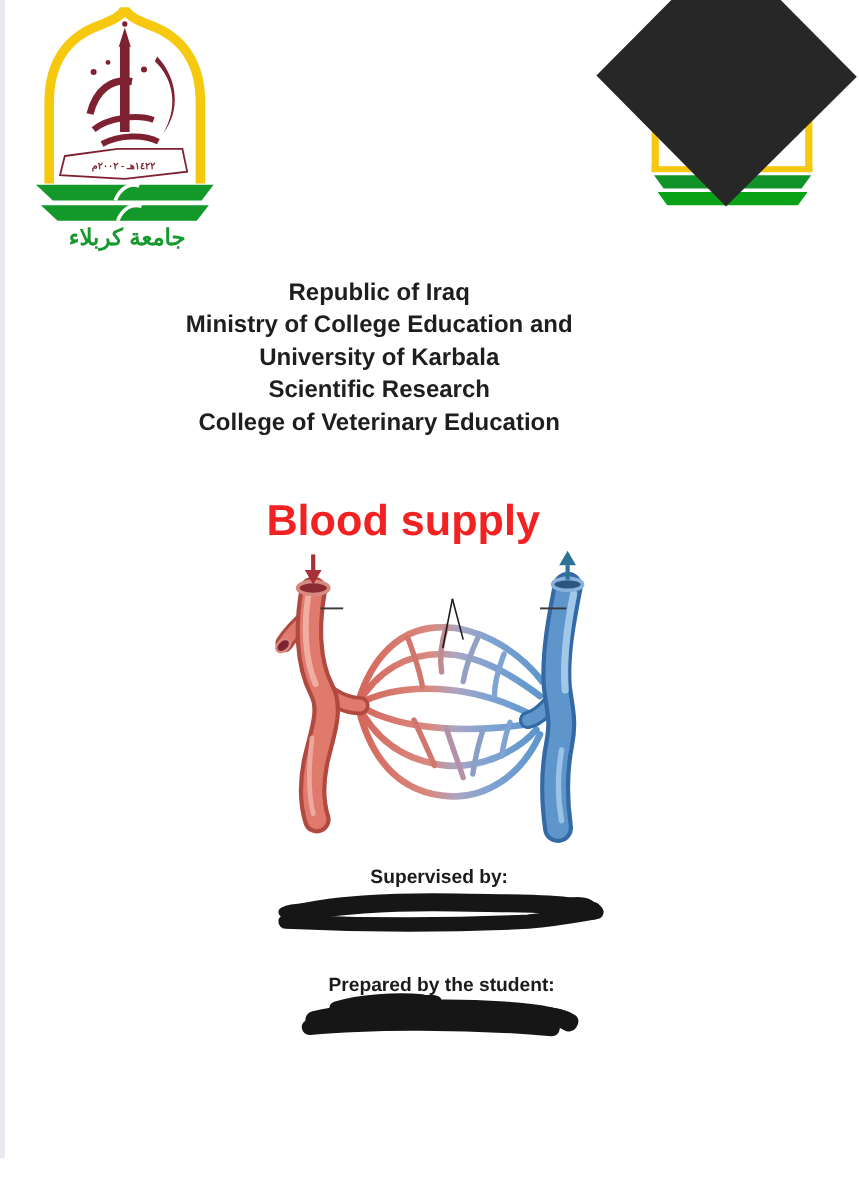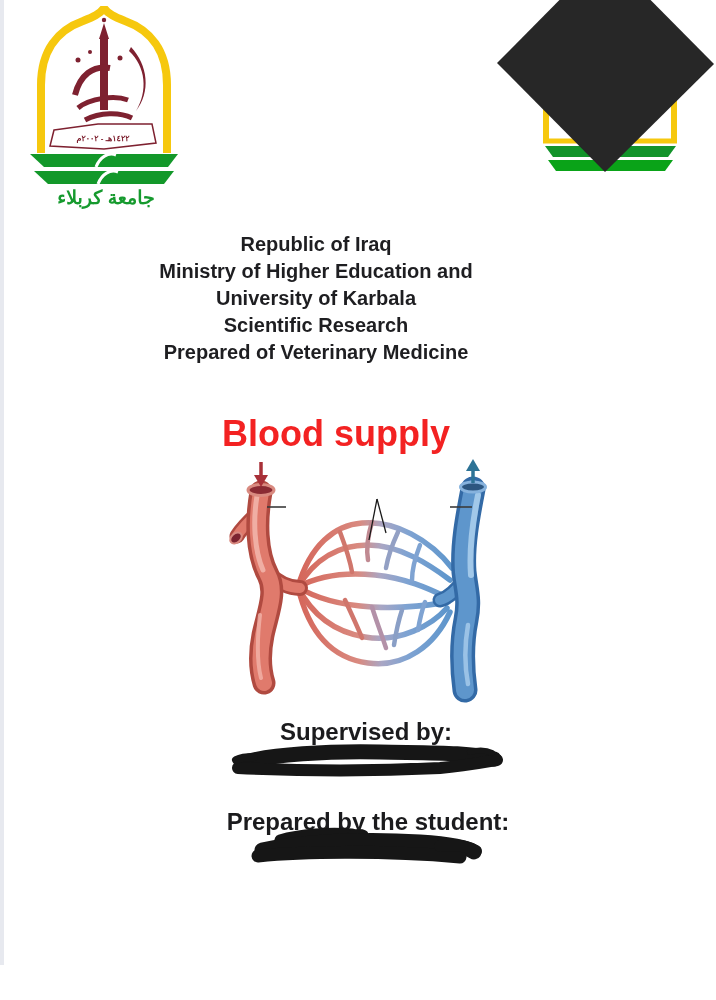--- a/index.html
+++ b/index.html
@@ -23,21 +23,21 @@
   .main-title{
     position:absolute;top:414px;left:0;width:656px;text-align:center;
     padding-left:16px;box-sizing:border-box;
     font-size:36px;font-weight:bold;line-height:40px;color:#f32222;
     margin:0;
   }
   .figure-wrap{position:absolute;left:215px;top:450px;}
   .section-label{
     position:absolute;left:0;width:716px;text-align:center;
     padding-left:16px;box-sizing:border-box;
-    font-size:24px;font-weight:bold;line-height:26px;color:#1b1b1d;
+    font-size:16px;font-weight:bold;line-height:26px;color:#1b1b1d;
   }
   .supervised-label{top:719px;}
   .prepared-label{top:809px;padding-left:20px;}
   .scribble1{position:absolute;left:225px;top:742px;}
   .scribble2{position:absolute;left:245px;top:826px;}
 </style>
 </head>
 <body>
 
 <div class="edge-strip"></div>
@@ -79,24 +79,24 @@
   </g>
   <g>
     <polygon points="545,146 676,146 668,157 553,157" fill="#12932a"></polygon>
     <polygon points="548,160 673,160 665,171 556,171" fill="#0aa318"></polygon>
   </g>
   <polygon points="605,-46 714,64 605,172 497,63" fill="#272727"></polygon>
 </svg>
 
 <div class="header-block">
   <div class="hline">Republic of Iraq</div>
-  <div class="hline">Ministry of Higher Education and</div>
+  <div class="hline">Ministry of College Education and</div>
   <div class="hline">University of Karbala</div>
   <div class="hline">Scientific Research</div>
-  <div class="hline">Prepared of Veterinary Medicine</div>
+  <div class="hline">College of Veterinary Education</div>
 </div>
 
 <h1 class="main-title">Blood supply</h1>
 
 <div class="figure-wrap">
 <svg width="290" height="255" viewBox="215 450 290 255" xmlns="http://www.w3.org/2000/svg">
   <defs>
     <linearGradient id="capGrad" x1="0" y1="0" x2="1" y2="0">
       <stop offset="0%" stop-color="#d5665a"></stop>
       <stop offset="40%" stop-color="#d98a80"></stop>

